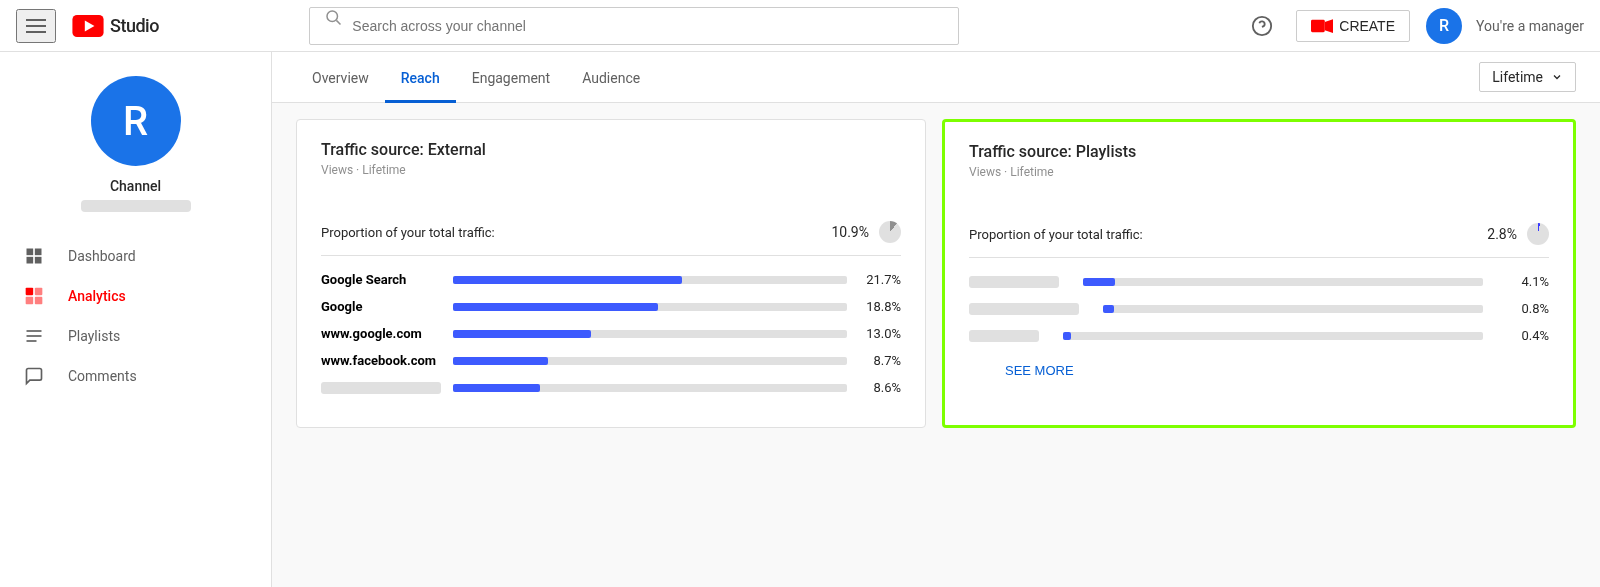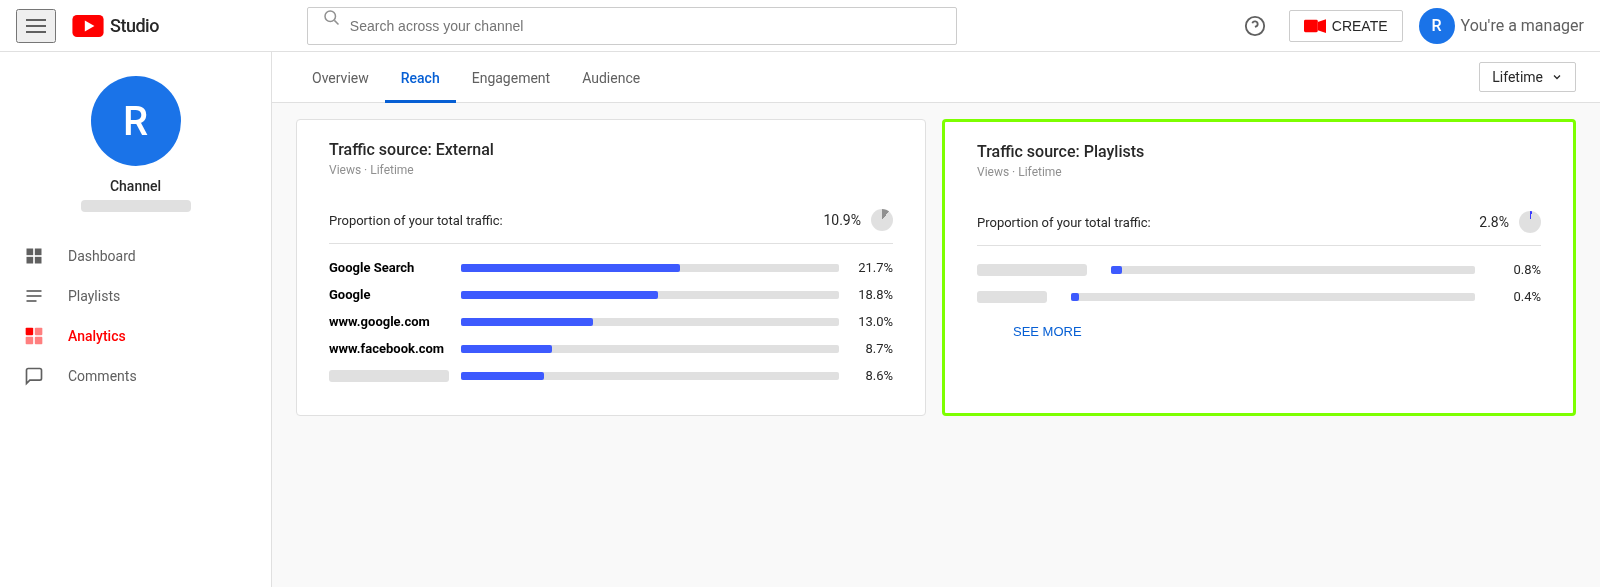--- a/index.html
+++ b/index.html
@@ -46,21 +46,21 @@
       display: flex; align-items: center; gap: 6px; border: 1px solid #ccc;
       border-radius: 2px; padding: 7px 14px; cursor: pointer; background: #fff;
       font-size: 14px; font-weight: 500; color: #282828;
     }
     .create-icon { width: 22px; height: 16px; }
     .avatar {
       width: 36px; height: 36px; border-radius: 50%; background: #1a73e8;
       display: flex; align-items: center; justify-content: center;
       color: #fff; font-size: 16px; font-weight: 500; cursor: pointer;
     }
-    .manager-text { font-size: 16px; color: #606060; white-space: nowrap; }
+    .manager-text { font-size: 14px; color: #606060; white-space: nowrap; margin-left: 8px; }
 
     
     .body-layout {
       display: flex;
       flex: 1;
       overflow: hidden;
     }
 
     
     .sidebar {
@@ -125,37 +125,37 @@
       display: flex;
       gap: 0;
       padding: 16px 24px;
     }
 
     
     .card {
       background: #fff;
       border: 1px solid #e0e0e0;
       border-radius: 4px;
-      padding: 20px 32px;
+      padding: 20px 24px;
       flex: 1;
     }
     .card + .card { margin-left: 16px; }
 
     .card.highlighted {
       border: 3px solid #7fff00;
       border-color: #7bff00;
     }
     
     .card.highlighted {
       border: 3px solid #4cff00;
       outline: none;
     }
 
     .card-title { font-size: 16px; font-weight: 500; color: #282828; margin-bottom: 4px; }
-    .card-subtitle { font-size: 12px; color: #909090; margin-bottom: 20px; }
+    .card-subtitle { font-size: 12px; color: #909090; margin-bottom: 32px; }
     .card-metric-row {
       display: flex; align-items: center; justify-content: space-between;
       padding: 12px 0; border-bottom: 1px solid #e0e0e0; margin-bottom: 16px;
     }
     .card-metric-label { font-size: 13px; color: #282828; }
     .card-metric-value-row { display: flex; align-items: center; gap: 10px; }
     .card-metric-value { font-size: 14px; font-weight: 400; color: #282828; }
     .pie-small {
       width: 22px; height: 22px; border-radius: 50%; background: conic-gradient(#aaa 0deg, #aaa 39.24deg, #e0e0e0 39.24deg);
       border: none;
@@ -248,37 +248,37 @@
         <svg viewBox="0 0 24 24" fill="#606060">
           <rect x="3" y="3" width="8" height="8"></rect>
             <rect x="13" y="3" width="8" height="8"></rect>
           <rect x="3" y="13" width="8" height="8"></rect>
             <rect x="13" y="13" width="8" height="8"></rect>
         </svg>
         <span>Dashboard</span>
       </div>
 
 
-      <div class="sidebar-item">
-        <svg viewBox="0 0 24 24" fill="none" stroke="#606060" stroke-width="2">
-          <line x1="3" y1="6" x2="21" y2="6"></line>
-            <line x1="3" y1="12" x2="21" y2="12"></line>
-          <line x1="3" y1="18" x2="15" y2="18"></line>
-        </svg>
-        <span>Playlists</span>
-      </div>
-
       <div class="sidebar-item active">
         <svg viewBox="0 0 24 24" fill="#ff0000">
           <rect x="2" y="2" width="9" height="9" rx="1"></rect>
           <rect x="13" y="2" width="9" height="9" rx="1" fill="#ff0000" opacity="0.5"></rect>
           <rect x="2" y="13" width="9" height="9" rx="1" fill="#ff0000" opacity="0.5"></rect>
           <rect x="13" y="13" width="9" height="9" rx="1" fill="#ff0000" opacity="0.5"></rect>
         </svg>
         <span>Analytics</span>
+      </div>
+
+      <div class="sidebar-item">
+        <svg viewBox="0 0 24 24" fill="none" stroke="#606060" stroke-width="2">
+          <line x1="3" y1="6" x2="21" y2="6"></line>
+            <line x1="3" y1="12" x2="21" y2="12"></line>
+          <line x1="3" y1="18" x2="15" y2="18"></line>
+        </svg>
+        <span>Playlists</span>
       </div>
 
       <div class="sidebar-item">
         <svg viewBox="0 0 24 24" fill="none" stroke="#606060" stroke-width="2">
           <path d="M21 15a2 2 0 0 1-2 2H7l-4 4V5a2 2 0 0 1 2-2h14a2 2 0 0 1 2 2z"></path>
         </svg>
         <span>Comments</span>
       </div>
 
     </nav>
@@ -358,20 +358,29 @@
 
         <div class="card-metric-row">
           <span class="card-metric-label">Proportion of your total traffic:</span>
           <div class="card-metric-value-row">
             <span class="card-metric-value">2.8%</span>
             <div class="pie-small-2"></div>
           </div>
         </div>
 
 
+        <div class="bar-row">
+          <div style="width:90px;height:12px;background:#e0e0e0;border-radius:3px;flex-shrink:0;"></div>
+          <div style="flex:1;margin:0 12px;">
+            <div style="height:8px;background:#e0e0e0;border-radius:2px;position:relative;">
+              <div style="height:100%;width:8%;background:#3d5afe;border-radius:2px;"></div>
+            </div>
+          </div>
+          <span class="bar-pct">4.1%</span>
+        </div>
 
         <div class="bar-row">
           <div style="width:110px;height:12px;background:#e0e0e0;border-radius:3px;flex-shrink:0;"></div>
           <div style="flex:1;margin:0 12px;">
             <div style="height:8px;background:#e0e0e0;border-radius:2px;position:relative;">
               <div style="height:100%;width:3%;background:#3d5afe;border-radius:2px;"></div>
             </div>
           </div>
           <span class="bar-pct">0.8%</span>
         </div>

